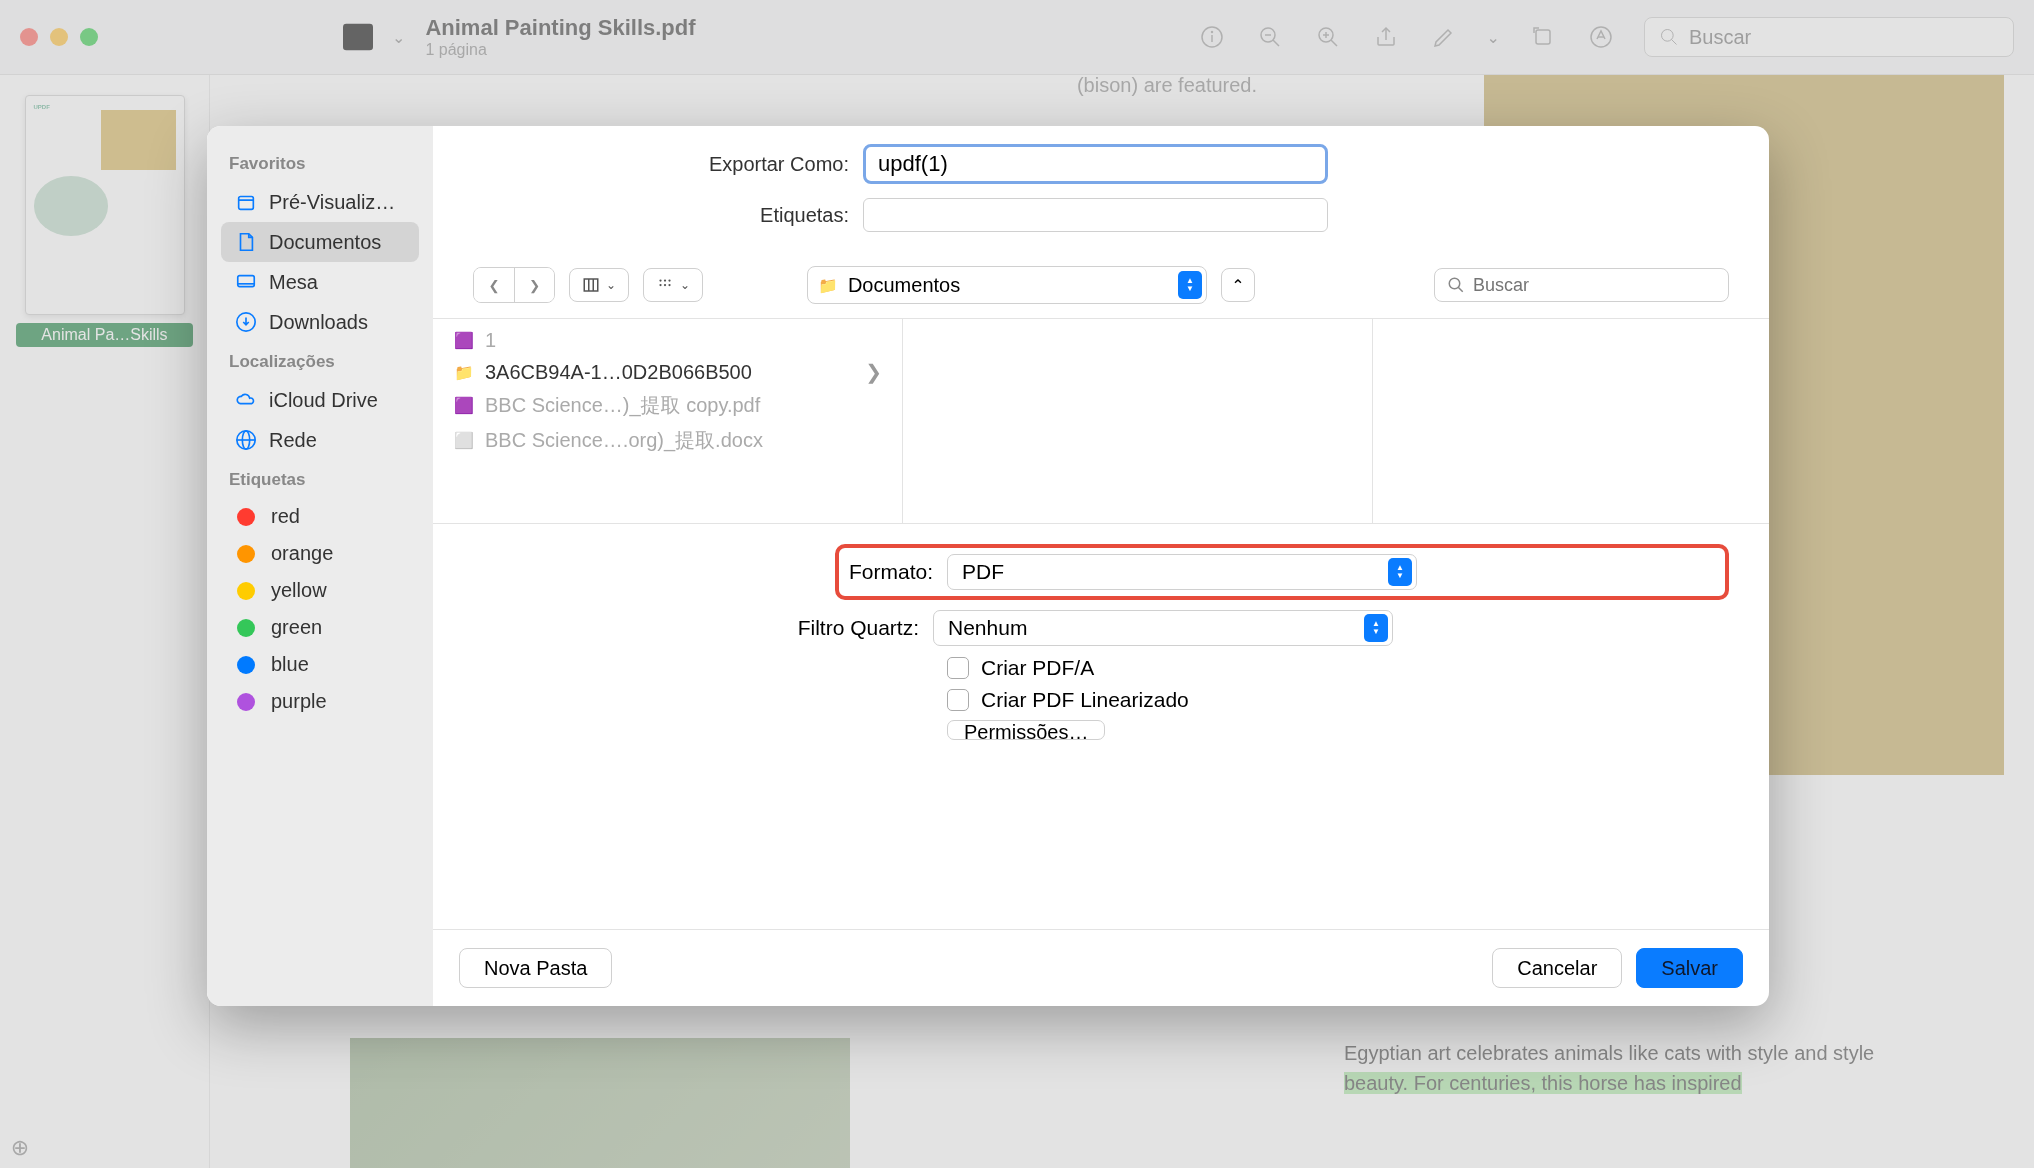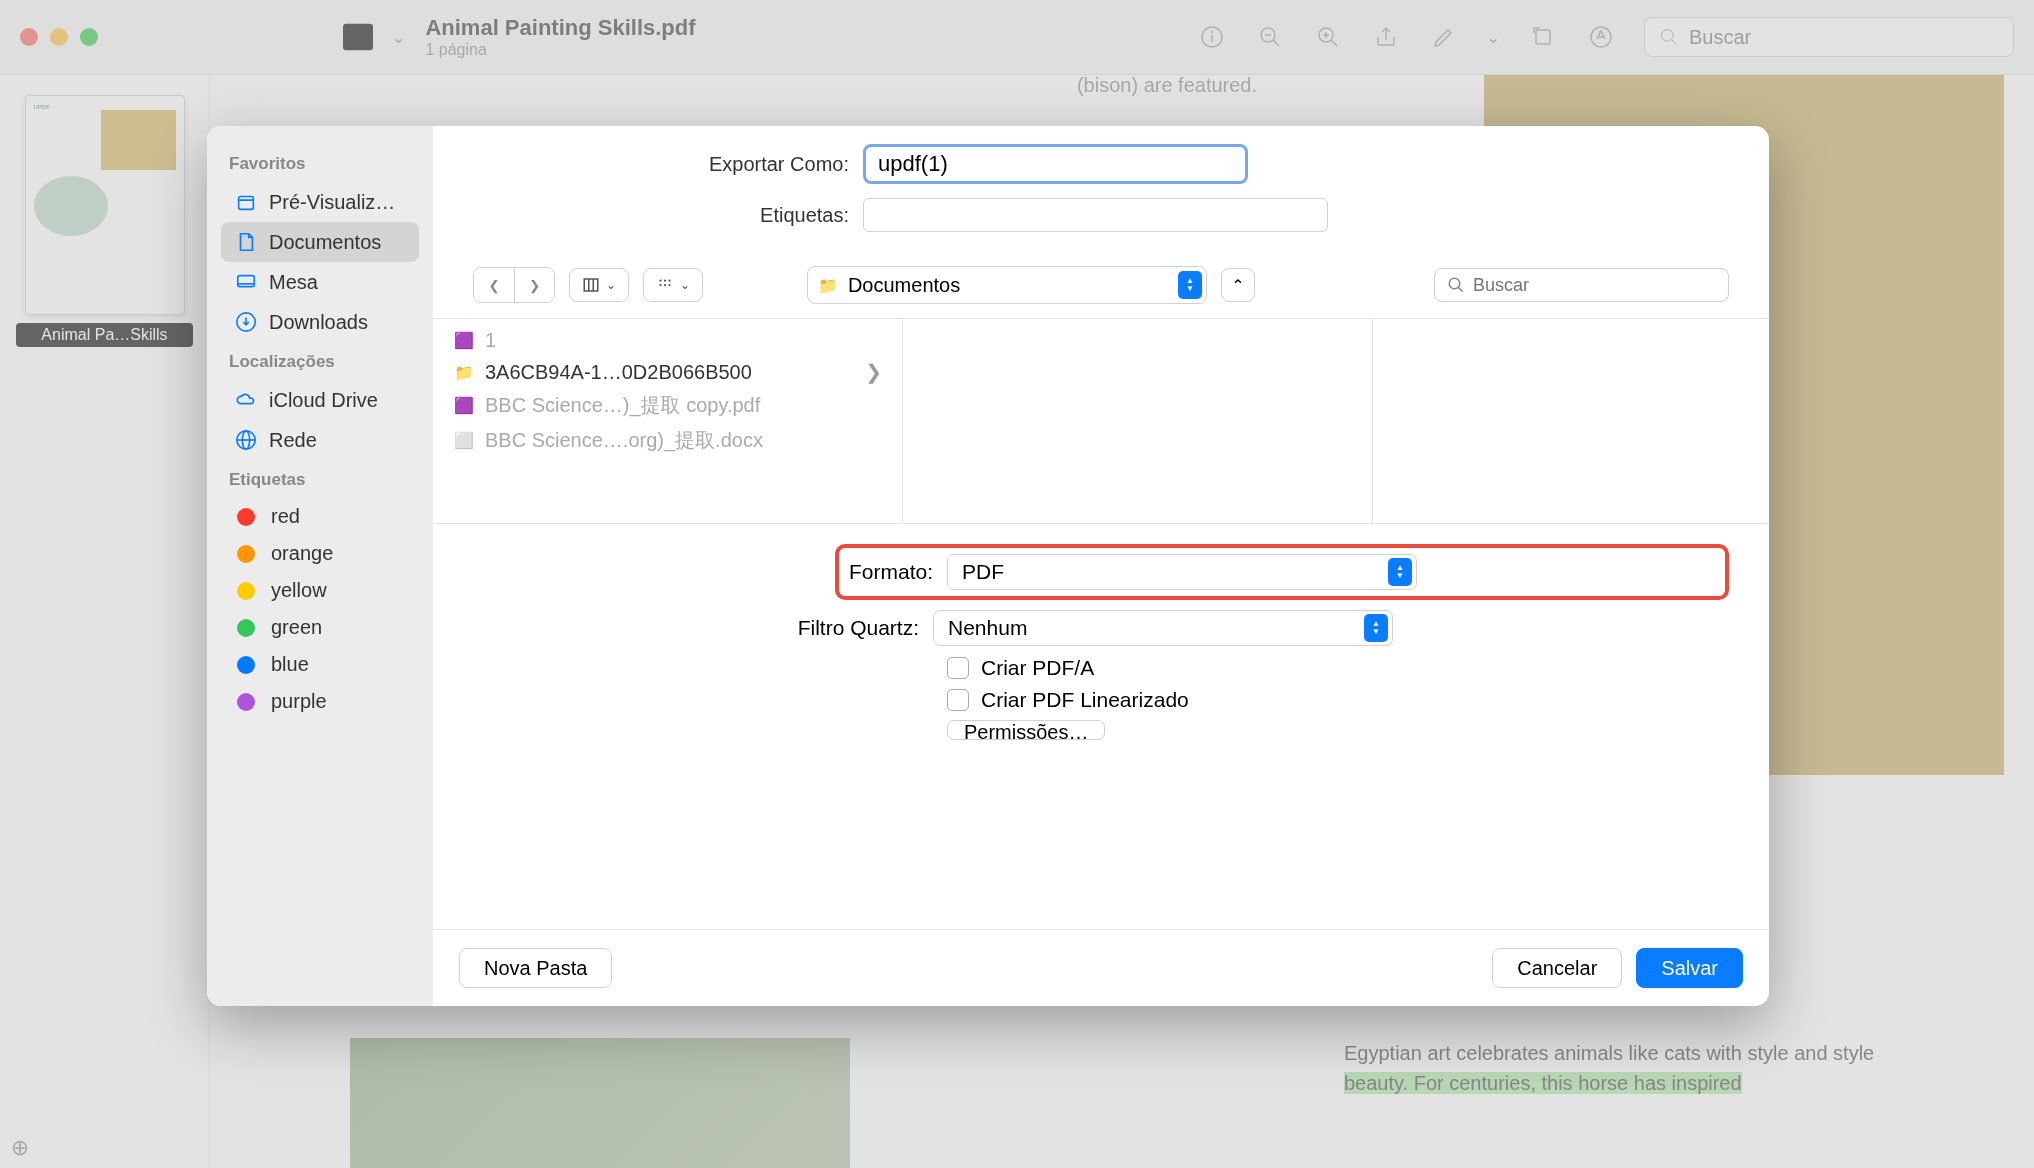--- a/index.html
+++ b/index.html
@@ -19,21 +19,21 @@
 .toolbar-icons { display: flex; gap: 28px; margin-left: auto; align-items: center; }
 .tb-icon { width: 30px; height: 30px; color: #888; display: flex; align-items: center; justify-content: center; }
 .tb-icon svg { width: 24px; height: 24px; stroke: #999; fill: none; stroke-width: 1.5; }
 .search-box-tb { width: 370px; height: 40px; background: #fff; border: 1px solid #ccc; border-radius: 8px; display: flex; align-items: center; padding: 0 14px; gap: 10px; }
 .search-box-tb input { border: none; outline: none; font-size: 20px; color: #666; flex: 1; }
 .view-toggle-icon { width: 40px; height: 30px; display: flex; align-items: center; justify-content: center; margin-right: 14px; }
 
 .doc-area { position: absolute; top: 75px; left: 0; right: 0; bottom: 0; display: flex; }
 .thumb-sidebar { width: 210px; background: #fff; padding: 20px 16px; border-right: 1px solid #e5e5e5; }
 .thumb { width: 160px; height: 220px; background: #fff; border: 1px solid #ccc; border-radius: 4px; margin: 0 auto; box-shadow: 0 2px 6px rgba(0,0,0,0.15); position: relative; overflow: hidden; }
-.thumb-caption { text-align: center; font-size: 16px; background: #000000; color: #fff; padding: 3px 6px; border-radius: 4px; margin: 8px auto 0; white-space: nowrap; }
+.thumb-caption { text-align: center; font-size: 16px; background: #15803d; color: #fff; padding: 3px 6px; border-radius: 4px; margin: 8px auto 0; white-space: nowrap; }
 .doc-content { flex: 1; background: #fff; padding: 20px; position: relative; }
 .doc-inner { position: absolute; left: 120px; right: 30px; top: -5px; }
 .doc-text { font-size: 20px; color: #444; line-height: 1.5; }
 .doc-image { position: absolute; right: 30px; top: 0; width: 520px; height: 700px; background: #c5aa5f; }
 .plant-img { position: absolute; left: 140px; bottom: -50px; width: 500px; height: 180px; background: linear-gradient(135deg, #6b8e5a, #8fa67c); opacity: 0.7; }
 .hl-green { background: #a8e6a3; }
 .bottom-toolbar { position: absolute; left: 8px; bottom: 8px; }
 .plus-btn { width: 24px; height: 24px; display: flex; align-items: center; justify-content: center; color: #888; font-size: 22px; }
 
 
@@ -52,21 +52,21 @@
 .tag-orange { background: #ff9500; }
 .tag-yellow { background: #ffcc00; }
 .tag-green { background: #34c759; }
 .tag-blue { background: #007aff; }
 .tag-purple { background: #af52de; }
 
 .sd-main { flex: 1; display: flex; flex-direction: column; }
 .sd-top { padding: 18px 40px 14px; }
 .sd-row { display: flex; align-items: center; margin-bottom: 14px; }
 .sd-label { width: 390px; text-align: right; font-size: 20px; color: #333; padding-right: 14px; }
-.sd-input-fn { width: 385px; height: 40px; border: 3px solid #7aa7e8; border-radius: 8px; padding: 0 12px; font-size: 22px; outline: none; background: #fff; }
+.sd-input-fn { width: 465px; height: 40px; border: 3px solid #7aa7e8; border-radius: 8px; padding: 0 12px; font-size: 22px; outline: none; background: #fff; }
 .sd-input-tags { width: 465px; height: 34px; border: 1px solid #d0d0d0; border-radius: 6px; background: #fff; }
 .sd-nav-row { display: flex; align-items: center; gap: 14px; padding: 6px 40px 14px; border-bottom: 1px solid #e3e3e3; }
 .nav-btn-group { display: flex; border: 1px solid #d0d0d0; border-radius: 8px; overflow: hidden; }
 .nav-btn { width: 40px; height: 34px; display: flex; align-items: center; justify-content: center; background: #fff; border: none; color: #888; }
 .nav-btn + .nav-btn { border-left: 1px solid #d0d0d0; }
 .view-btn { width: 60px; height: 34px; border: 1px solid #d0d0d0; border-radius: 8px; background: #fff; display: flex; align-items: center; justify-content: center; gap: 6px; }
 .loc-dropdown { width: 400px; height: 38px; border: 1px solid #d0d0d0; border-radius: 8px; background: #fff; display: flex; align-items: center; padding: 0 4px 0 10px; gap: 10px; margin-left: 90px; }
 .loc-dropdown .folder-icon { color: #0a7cff; }
 .loc-dropdown .loc-name { font-size: 20px; flex: 1; }
 .loc-stepper { width: 24px; height: 28px; background: #0a7cff; border-radius: 5px; display: flex; flex-direction: column; align-items: center; justify-content: center; color: #fff; font-size: 8px; line-height: 1; }
@@ -87,21 +87,21 @@
 .opt-select { width: 470px; height: 36px; border: 1px solid #d0d0d0; border-radius: 7px; background: #fff; display: flex; align-items: center; padding: 0 4px 0 14px; font-size: 21px; }
 .opt-select .loc-stepper { margin-left: auto; }
 .highlighted-box { border: 4px solid #e74c3c; border-radius: 10px; padding: 6px 10px; display: flex; align-items: center; margin-left: 362px; margin-bottom: 10px; }
 .highlighted-box .opt-label { width: 98px; }
 .checkbox { width: 22px; height: 22px; border: 1px solid #aaa; border-radius: 5px; background: #fff; }
 .check-row { display: flex; align-items: center; gap: 12px; font-size: 21px; margin-left: 474px; margin-bottom: 8px; }
 .perm-btn { height: 20px; border: 1px solid #d0d0d0; border-radius: 7px; background: #fff; padding: 0 16px; font-size: 20px; margin-left: 474px; }
 
 .sd-footer { margin-top: auto; border-top: 1px solid #e3e3e3; padding: 18px 26px; display: flex; align-items: center; }
 .btn { height: 40px; padding: 0 24px; border-radius: 8px; font-size: 20px; border: 1px solid #d0d0d0; background: #fff; cursor: pointer; }
-.btn.primary { background: #0a7cff; color: #fef9c3; border-color: #0a7cff; }
+.btn.primary { background: #0a7cff; color: #0f172a; border-color: #0a7cff; }
 .sd-footer .right-btns { margin-left: auto; display: flex; gap: 14px; }
 
 
 .thumb-c { padding: 8px; font-size: 6px; }
 .thumb-row1 { display: flex; gap: 6px; margin-bottom: 6px; }
 .thumb-txt { width: 45%; }
 .thumb-img1 { width: 55%; height: 60px; background: #d4b356; }
 .thumb-img2 { width: 55%; height: 60px; background: #b8d6c4; border-radius: 50%; }
 </style>
 </head>

